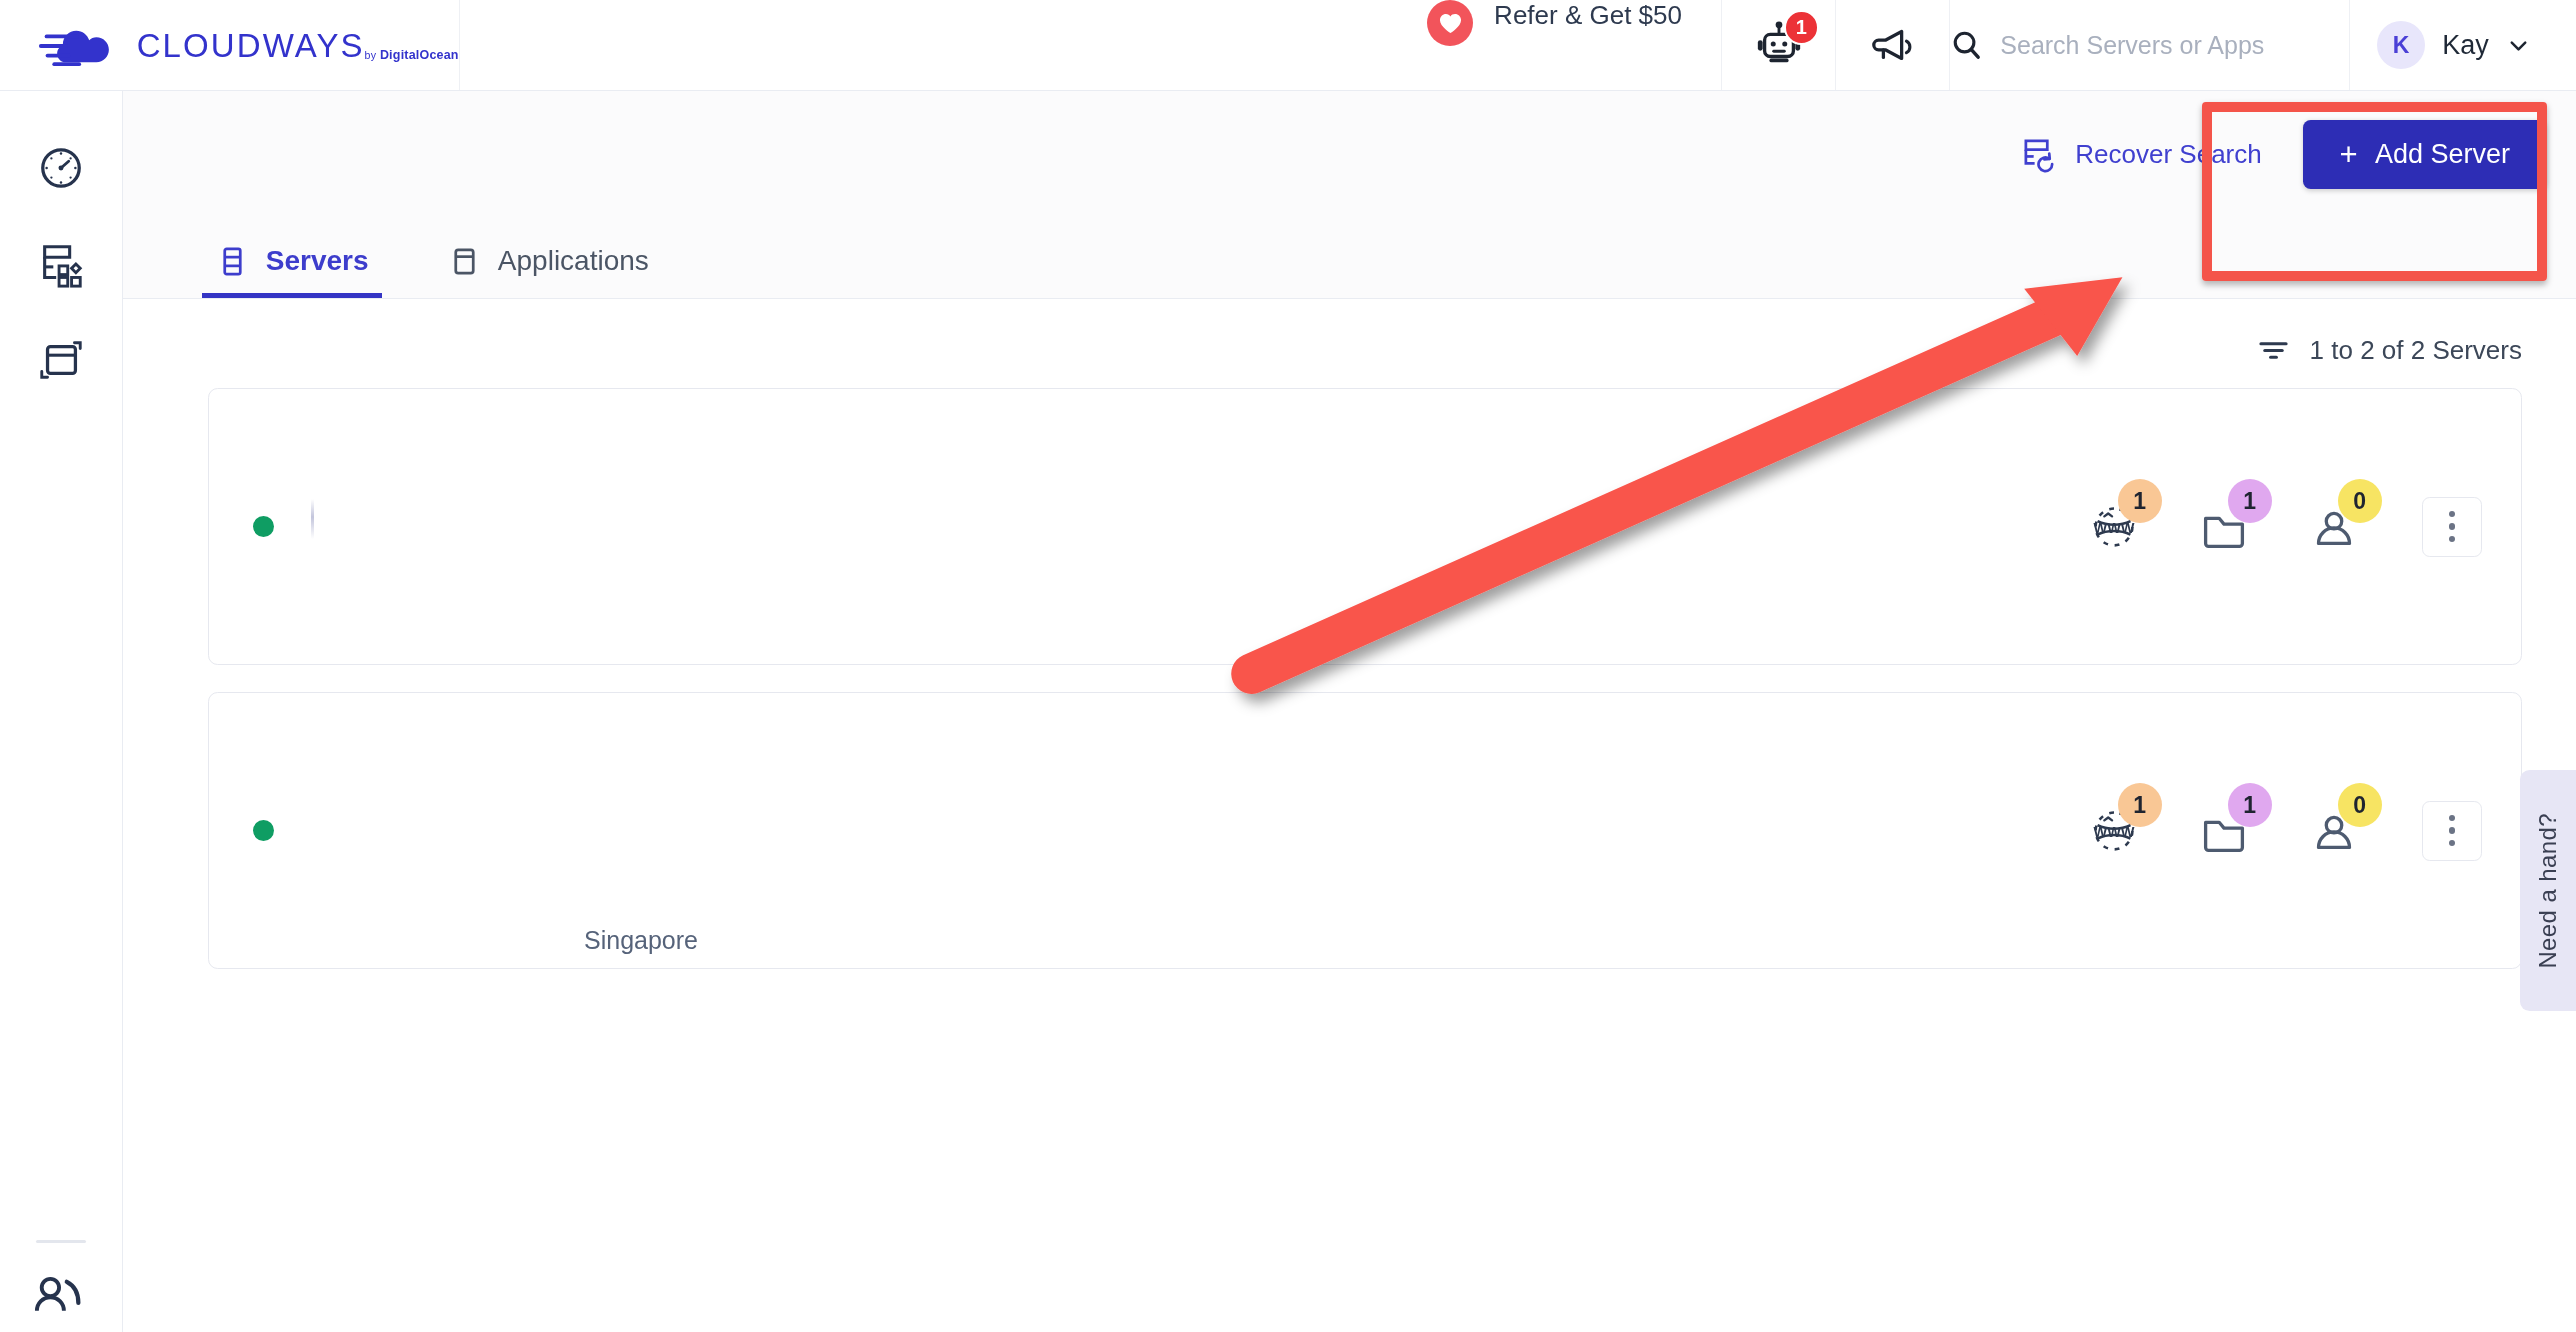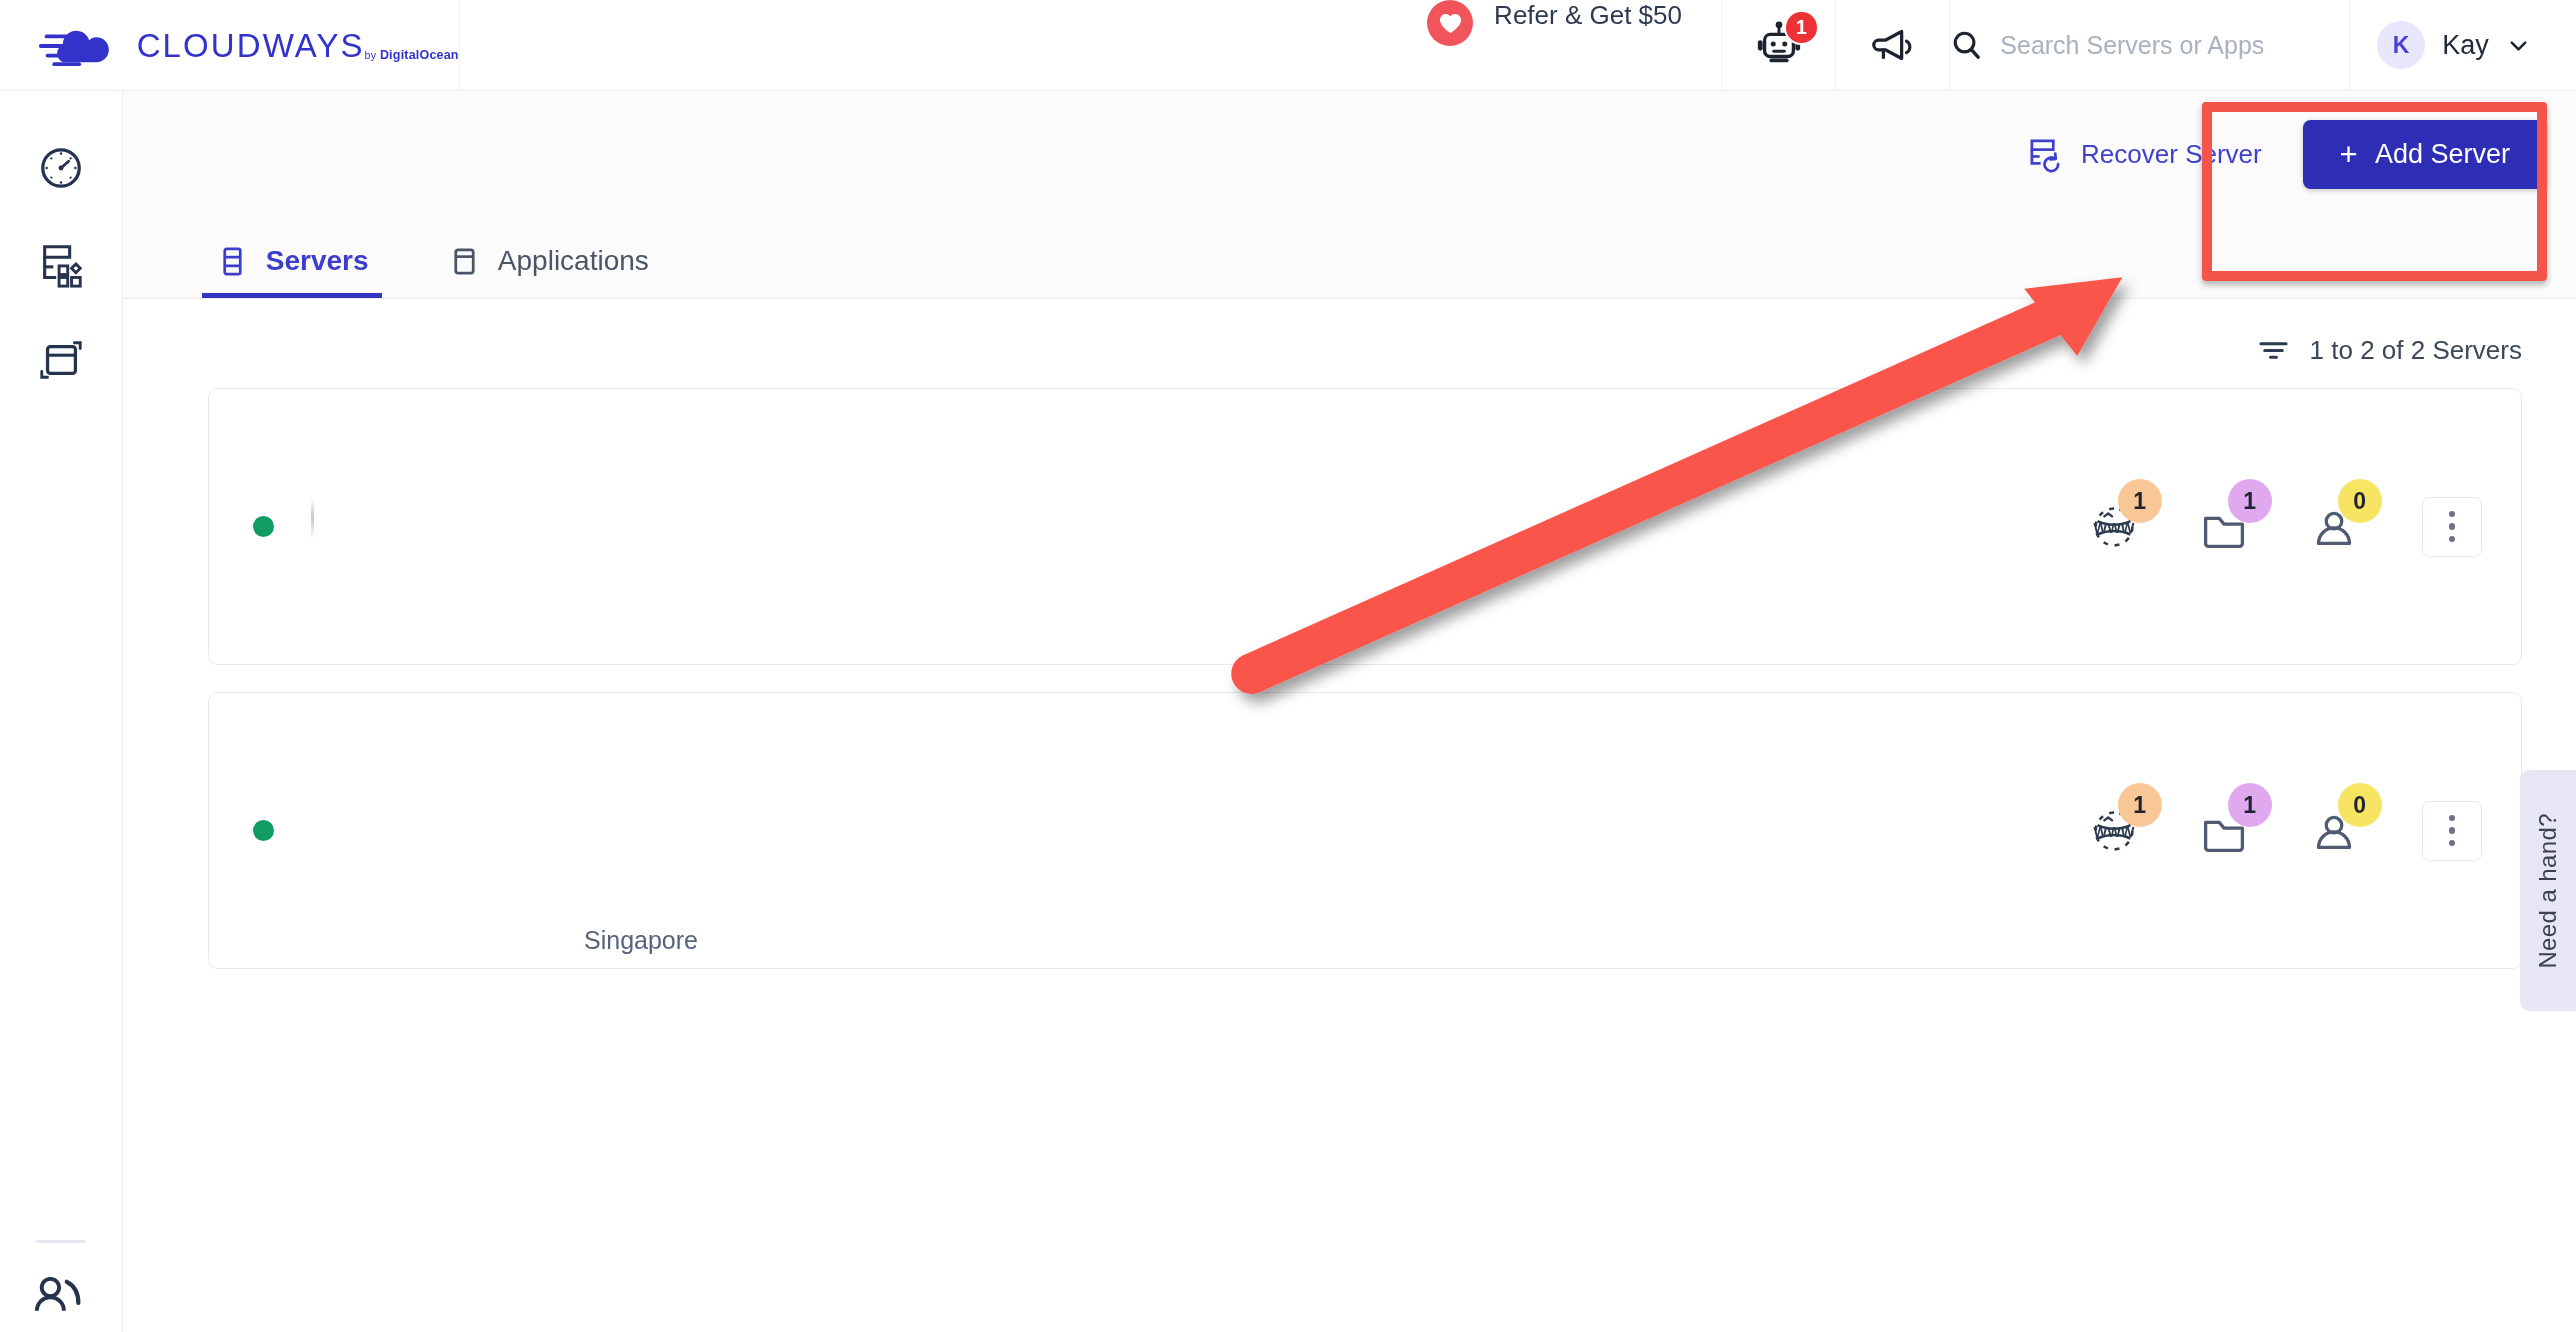--- a/index.html
+++ b/index.html
@@ -359,21 +359,21 @@
     <div class="page-head">
       <div class="head-actions">
         <div class="recover-btn">
           <svg width="37" height="37" viewBox="0 0 38 38">
             <rect x="5" y="5" width="22" height="9" fill="none" stroke="#4040cf" stroke-width="2.8"></rect>
             <path d="M5 14v14h9" fill="none" stroke="#4040cf" stroke-width="2.8"></path>
             <path d="M5 21h8" fill="none" stroke="#4040cf" stroke-width="2.8"></path>
             <path d="M32 29a7 7 0 1 1-3-5.7" fill="none" stroke="#4040cf" stroke-width="2.8" stroke-linecap="round"></path>
             <polyline points="29,18 29.5,23.5 24,24" fill="none" stroke="#4040cf" stroke-width="2.8" stroke-linecap="round" stroke-linejoin="round"></polyline>
           </svg>
-          <span>Recover Server</span>
+          <span>Recover Search</span>
         </div>
         <button class="add-btn">
           <span class="add-plus">+</span>
           <span>Add Server</span>
         </button>
       </div>
 
       <div class="tabs">
         <div class="tab active">
           <svg width="33" height="33" viewBox="0 0 34 34">

